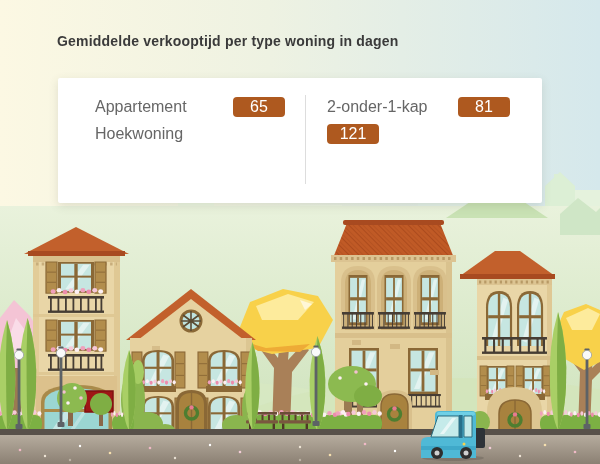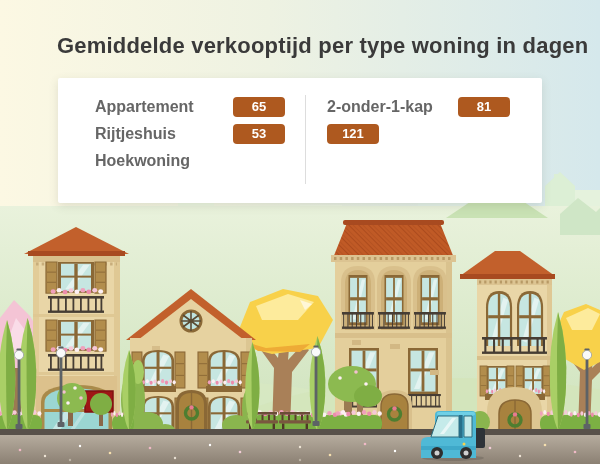--- a/index.html
+++ b/index.html
@@ -4,38 +4,38 @@
 <style>
   html,body{margin:0;padding:0;}
   body{
     width:600px;height:464px;position:relative;overflow:hidden;
     font-family:"Liberation Sans","DejaVu Sans",sans-serif;
     background:linear-gradient(90deg,#fcf8e3 0%,#eef2e2 45%,#d5e8ec 100%);
   }
   .scene{position:absolute;inset:0;z-index:1;}
   .title{
     position:absolute;left:57px;top:33px;z-index:3;
-    font-size:22px;font-weight:600;color:#3a3a3a;letter-spacing:.2px;
+    font-size:14px;font-weight:600;color:#3a3a3a;letter-spacing:.2px;
   }
   .card{
     position:absolute;left:58px;top:78px;width:484px;height:125px;z-index:3;
     background:#ffffff;border-radius:2px;
     box-shadow:0 3px 10px rgba(90,95,70,.16);
     display:flex;box-sizing:border-box;padding:17px 0 0 0;
   }
-  .col{display:flex;flex-direction:column;box-sizing:border-box;font-weight:bold;}
+  .col{display:flex;flex-direction:column;box-sizing:border-box;}
   .col-left{width:247px;padding:0 20px 0 37px;}
   .col-right{flex:1;padding:0 32px 0 21px;}
   .divider{width:1px;background:#dddddd;margin:0 0 20px 0;height:89px;align-self:flex-start;}
   .row{display:flex;justify-content:space-between;align-items:center;height:24px;margin-bottom:3px;}
   .lbl{font-size:16px;color:#666666;}
   .badge{
     min-width:40px;padding:0 6px;box-sizing:content-box;
     background:#ae591f;color:#ffffff;border-radius:4px;
-    font-size:13px;text-align:center;line-height:20px;
+    font-size:16px;text-align:center;line-height:20px;
   }
 </style>
 </head>
 <body>
 
 <svg class="scene" width="600" height="464" viewBox="0 0 600 464" aria-hidden="true">
   <defs>
     <linearGradient id="bg" x1="0" y1="0" x2="0" y2="1">
       <stop offset="0" stop-color="#e9f2dc"></stop>
         <stop offset="1" stop-color="#cfe3bd"></stop>
@@ -400,24 +400,20 @@
 
 <div class="title">Gemiddelde verkooptijd per type woning in dagen</div>
 
 <div class="card">
   <div class="col col-left">
     <div class="row">
       <span class="lbl">Appartement</span>
       <span class="badge">65</span>
     </div>
     <div class="row">
-      <span class="lbl">Rijtjeshuis</span>
-      <span class="badge">53</span>
-    </div>
-    <div class="row">
       <span class="lbl">Hoekwoning</span>
     </div>
   </div>
   <div class="divider"></div>
   <div class="col col-right">
     <div class="row">
       <span class="lbl">2-onder-1-kap</span>
       <span class="badge">81</span>
     </div>
     <div class="row">

